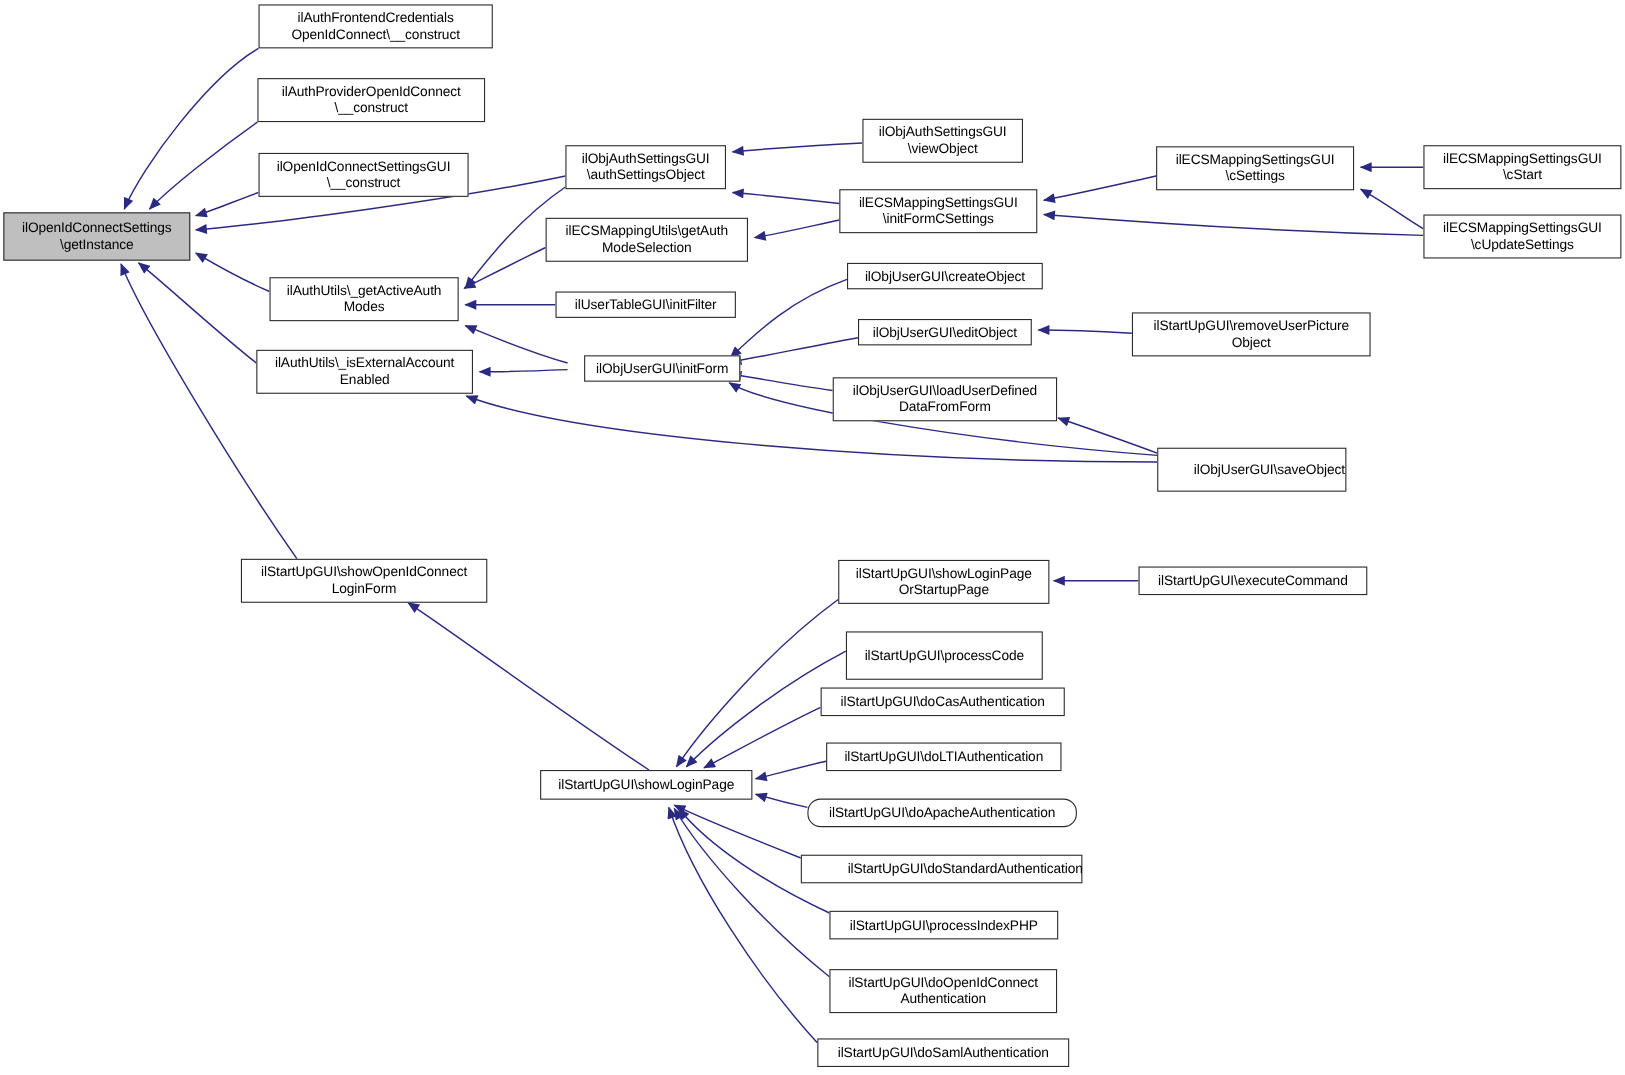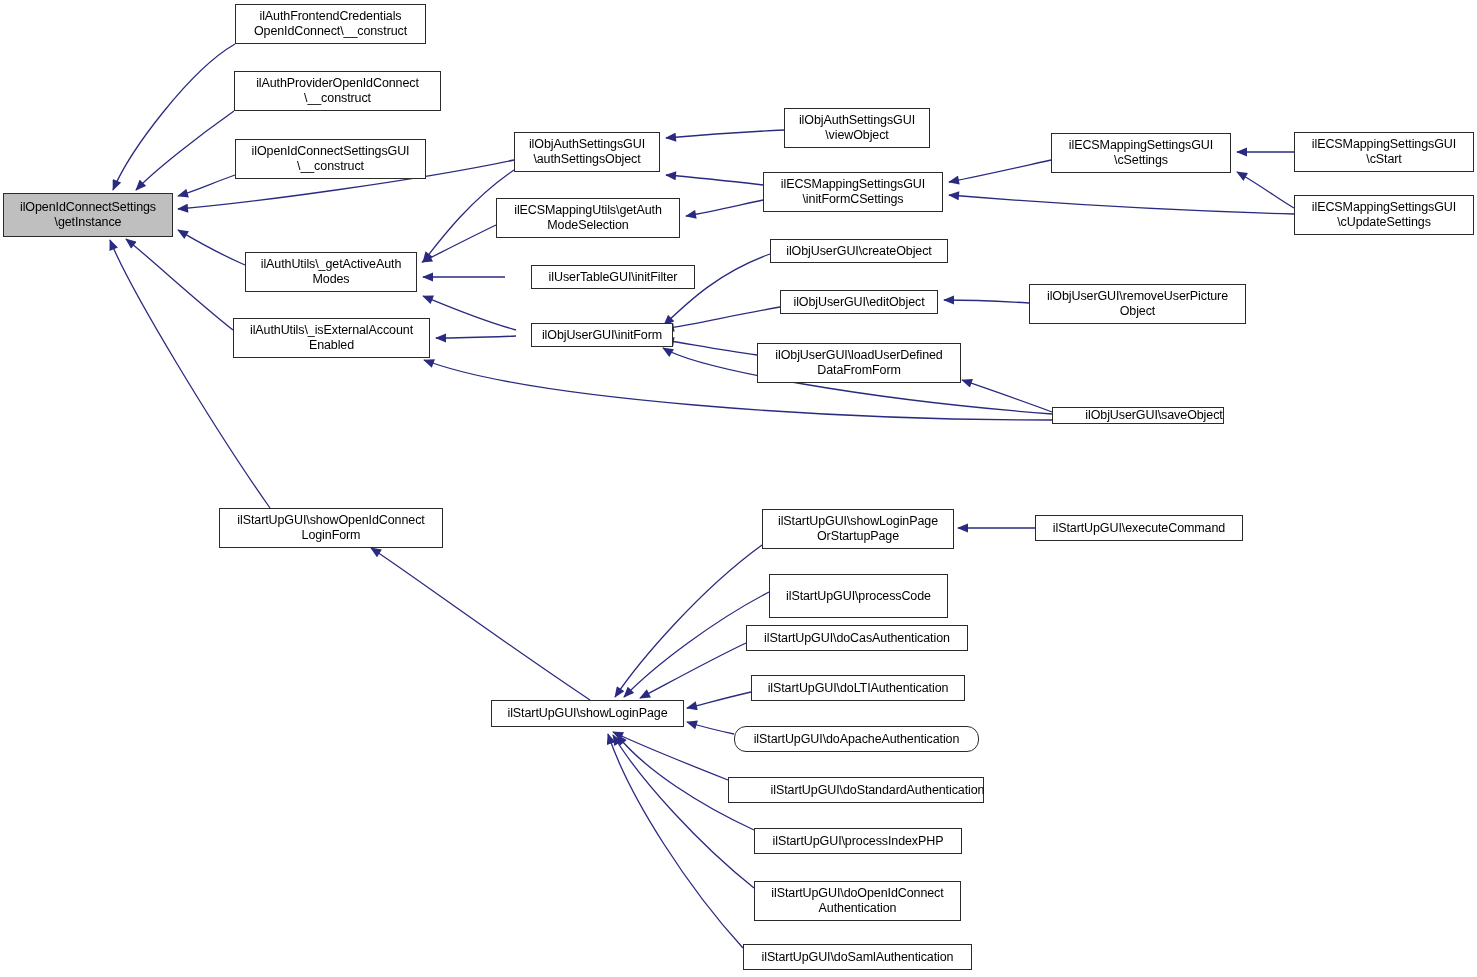--- a/index.html
+++ b/index.html
@@ -90,46 +90,46 @@
         <path d="M728,780 C690,765 640,745 613,732" fill="none" stroke="#2a2a80" stroke-width="1.3" marker-end="url(#arrow)"></path>
         <path d="M754,830 C700,805 645,770 617,735" fill="none" stroke="#2a2a80" stroke-width="1.3" marker-end="url(#arrow)"></path>
         <path d="M754,888 C700,845 640,780 613,735" fill="none" stroke="#2a2a80" stroke-width="1.3" marker-end="url(#arrow)"></path>
         <path d="M743,948 C690,890 630,800 608,734" fill="none" stroke="#2a2a80" stroke-width="1.3" marker-end="url(#arrow)"></path>
         <path d="M1035,528 C1005,528 980,528 958,528" fill="none" stroke="#2a2a80" stroke-width="1.3" marker-end="url(#arrow)"></path>
       </g>
   </svg>
   <div id="nodes">
       <div class="node highlight" style="left: 3px; top: 193px; width: 170px; height: 44px;"><span>ilOpenIdConnectSettings
 \getInstance</span></div>
-      <div class="node" style="left: 235px; top: 4px; width: 191px; height: 40px; align-items: center;"><span>ilAuthFrontendCredentials
+      <div class="node" style="left: 235px; top: 4px; width: 213px; height: 40px; align-items: center;"><span>ilAuthFrontendCredentials
 OpenIdConnect\__construct</span></div>
       <div class="node" style="left: 234px; top: 71px; width: 207px; height: 40px;"><span>ilAuthProviderOpenIdConnect
 \__construct</span></div>
       <div class="node" style="left: 235px; top: 139px; width: 191px; height: 40px;"><span>ilOpenIdConnectSettingsGUI
 \__construct</span></div>
       <div class="node" style="left: 245px; top: 252px; width: 172px; height: 40px;"><span>ilAuthUtils\_getActiveAuth
 Modes</span></div>
       <div class="node" style="left: 233px; top: 318px; width: 197px; height: 40px;"><span>ilAuthUtils\_isExternalAccount
 Enabled</span></div>
       <div class="node" style="left: 514px; top: 132px; width: 146px; height: 40px;"><span>ilObjAuthSettingsGUI
 \authSettingsObject</span></div>
       <div class="node" style="left: 496px; top: 198px; width: 184px; height: 40px;"><span>ilECSMappingUtils\getAuth
 ModeSelection</span></div>
-      <div class="node" style="left: 505px; top: 265px; width: 164px; height: 24px; margin-left: 26px;"><span>ilUserTableGUI\initFilter</span></div>
+      <div class="node" style="left: 505px; top: 265px; width: 164px; height: 24px;"><span>ilUserTableGUI\initFilter</span></div>
       <div class="node" style="left: 516px; top: 323px; width: 142px; height: 24px; margin-left: 15px;"><span>ilObjUserGUI\initForm</span></div>
       <div class="node" style="left: 784px; top: 108px; width: 146px; height: 40px;"><span>ilObjAuthSettingsGUI
 \viewObject</span></div>
       <div class="node" style="left: 763px; top: 172px; width: 180px; height: 40px;"><span>ilECSMappingSettingsGUI
 \initFormCSettings</span></div>
       <div class="node" style="left: 770px; top: 239px; width: 178px; height: 24px;"><span>ilObjUserGUI\createObject</span></div>
       <div class="node" style="left: 780px; top: 290px; width: 158px; height: 24px;"><span>ilObjUserGUI\editObject</span></div>
       <div class="node" style="left: 757px; top: 343px; width: 204px; height: 40px;"><span>ilObjUserGUI\loadUserDefined
 DataFromForm</span></div>
-      <div class="node" style="left: 1052px; top: 407px; width: 172px; height: 17px; padding-left: 32px;"><span>ilObjUserGUI\saveObject</span></div>
-      <div class="node" style="left: 1029px; top: 284px; width: 217px; height: 40px;"><span>ilObjUserGUI\removeUserPicture
+      <div class="node" style="left: 1052px; top: 407px; width: 172px; height: 40px; padding-left: 32px;"><span>ilObjUserGUI\saveObject</span></div>
+      <div class="node" style="left: 1029px; top: 284px; width: 217px; height: 40px;"><span>ilStartUpGUI\removeUserPicture
 Object</span></div>
       <div class="node" style="left: 1051px; top: 133px; width: 180px; height: 40px;"><span>ilECSMappingSettingsGUI
 \cSettings</span></div>
       <div class="node" style="left: 1294px; top: 132px; width: 180px; height: 40px;"><span>ilECSMappingSettingsGUI
 \cStart</span></div>
       <div class="node" style="left: 1294px; top: 195px; width: 180px; height: 40px;"><span>ilECSMappingSettingsGUI
 \cUpdateSettings</span></div>
       <div class="node" style="left: 219px; top: 508px; width: 224px; height: 40px;"><span>ilStartUpGUI\showOpenIdConnect
 LoginForm</span></div>
       <div class="node" style="left: 491px; top: 700px; width: 193px; height: 27px;"><span>ilStartUpGUI\showLoginPage</span></div>

